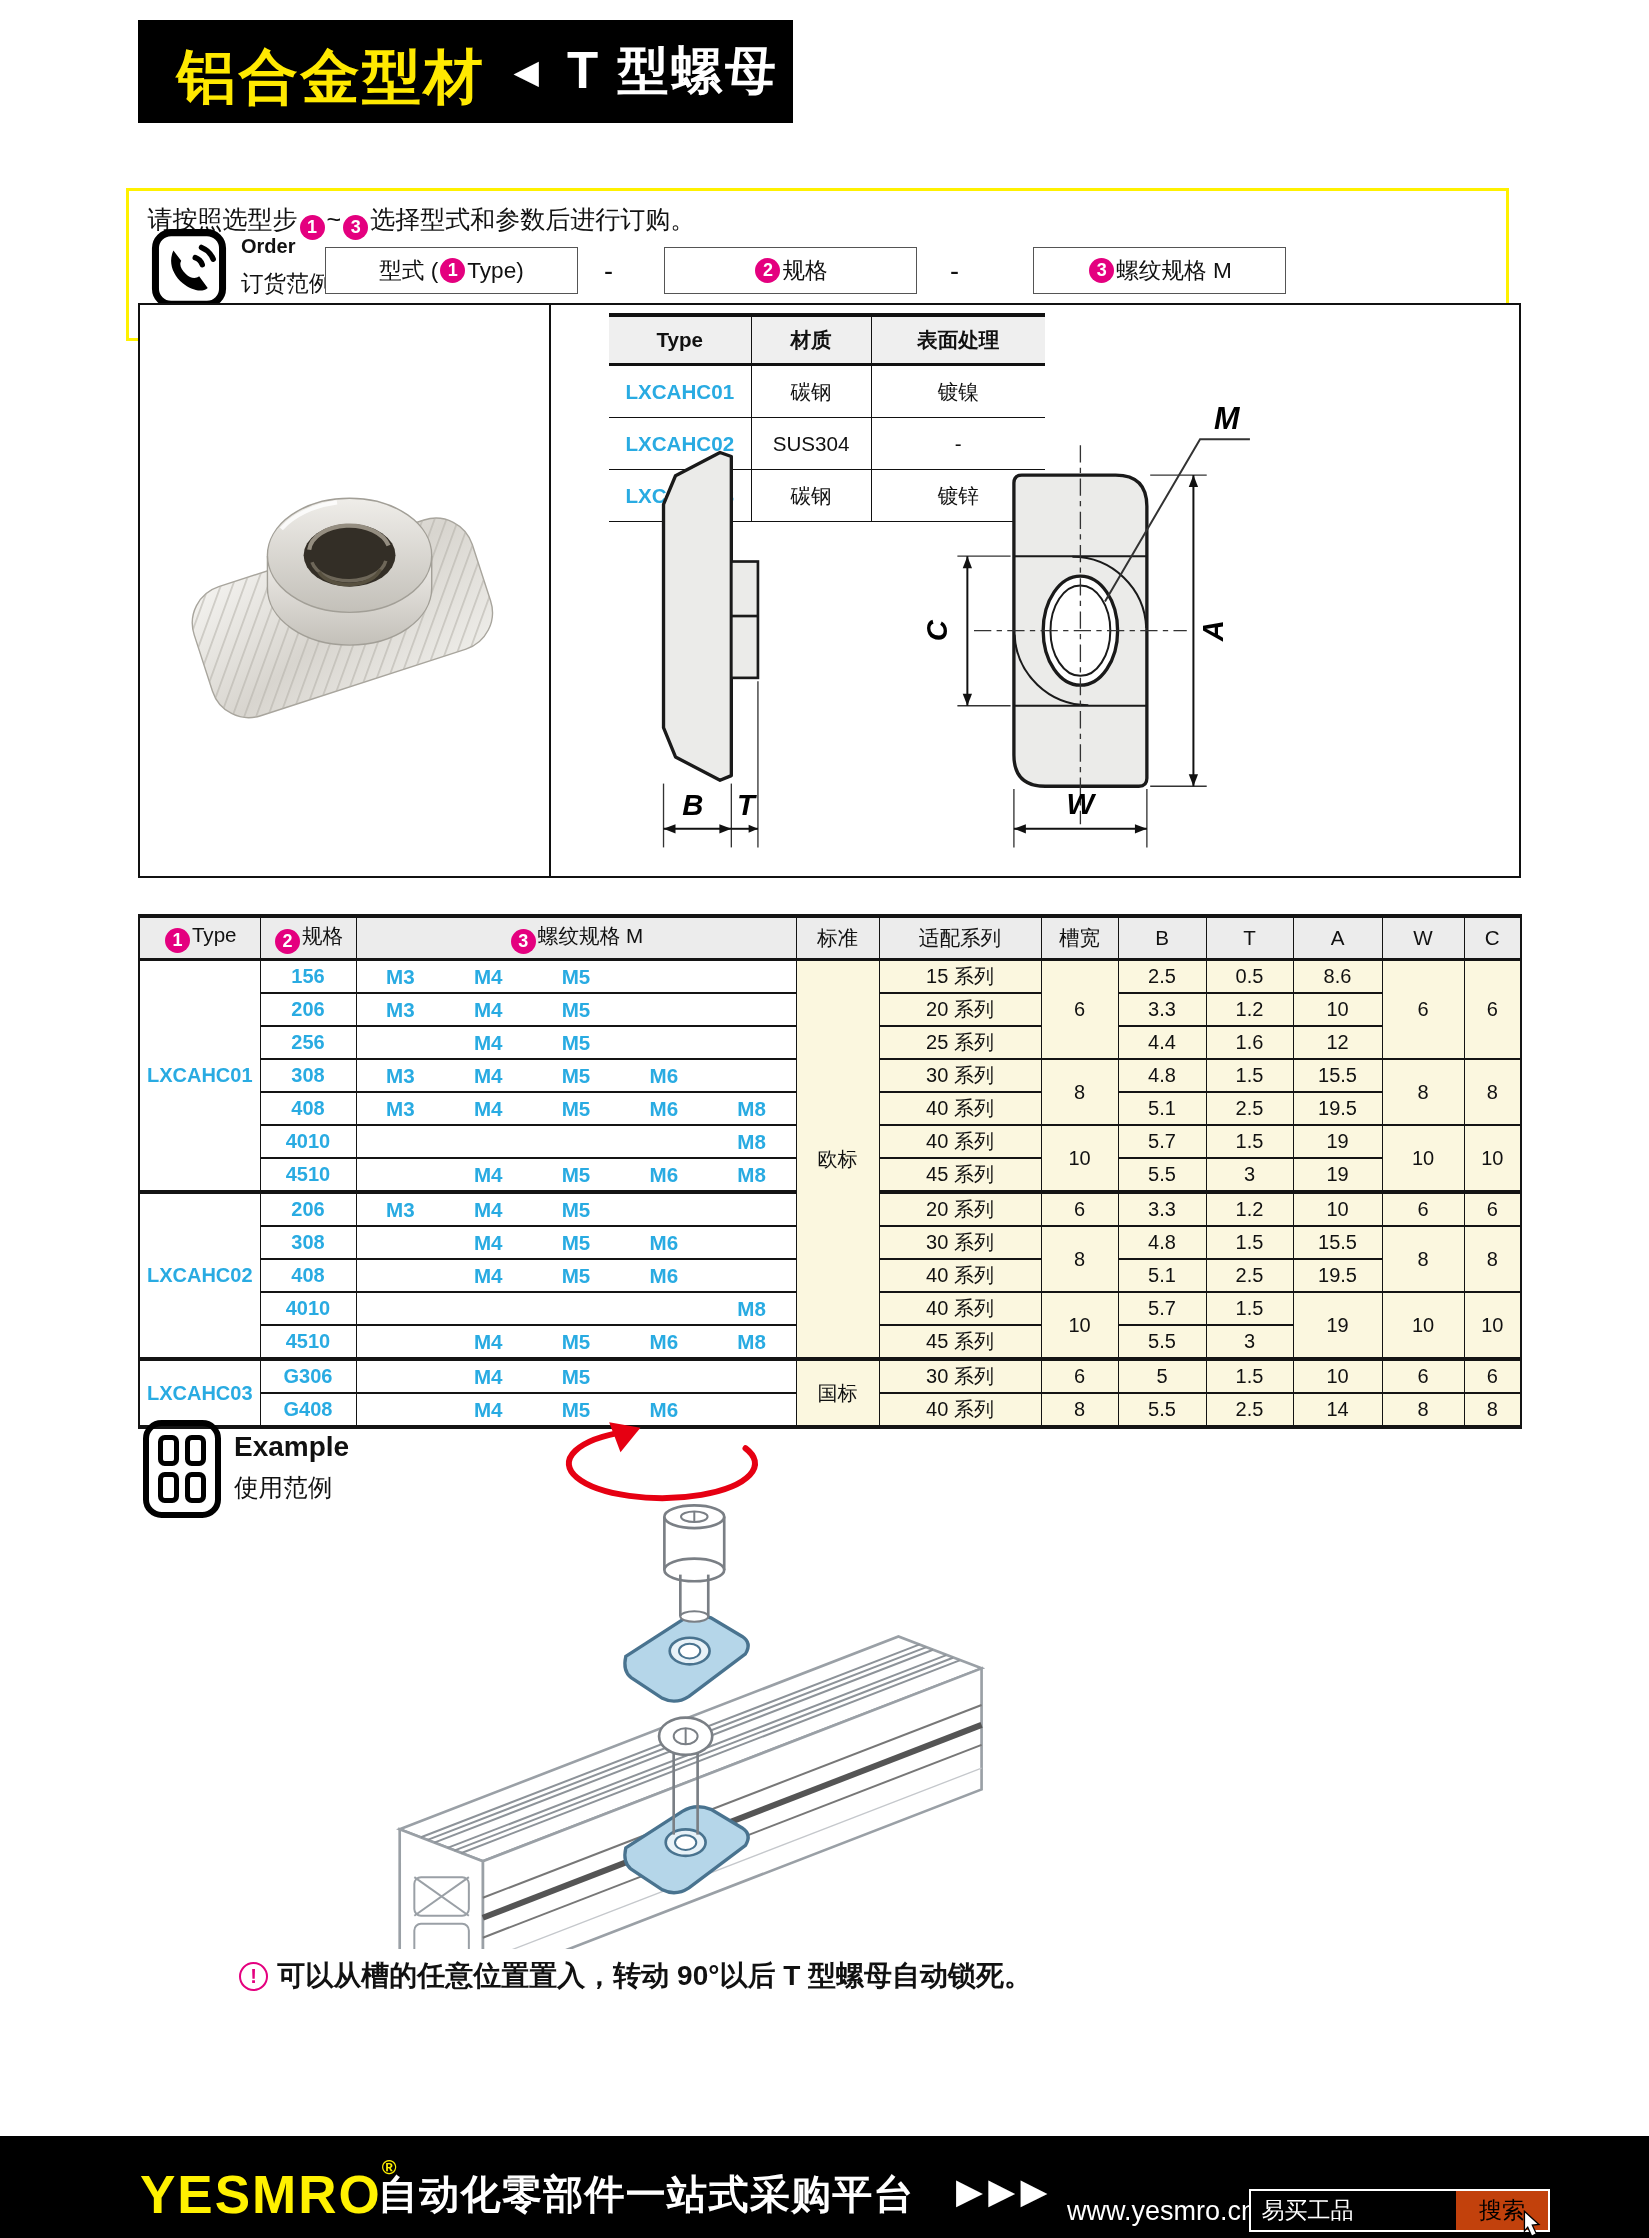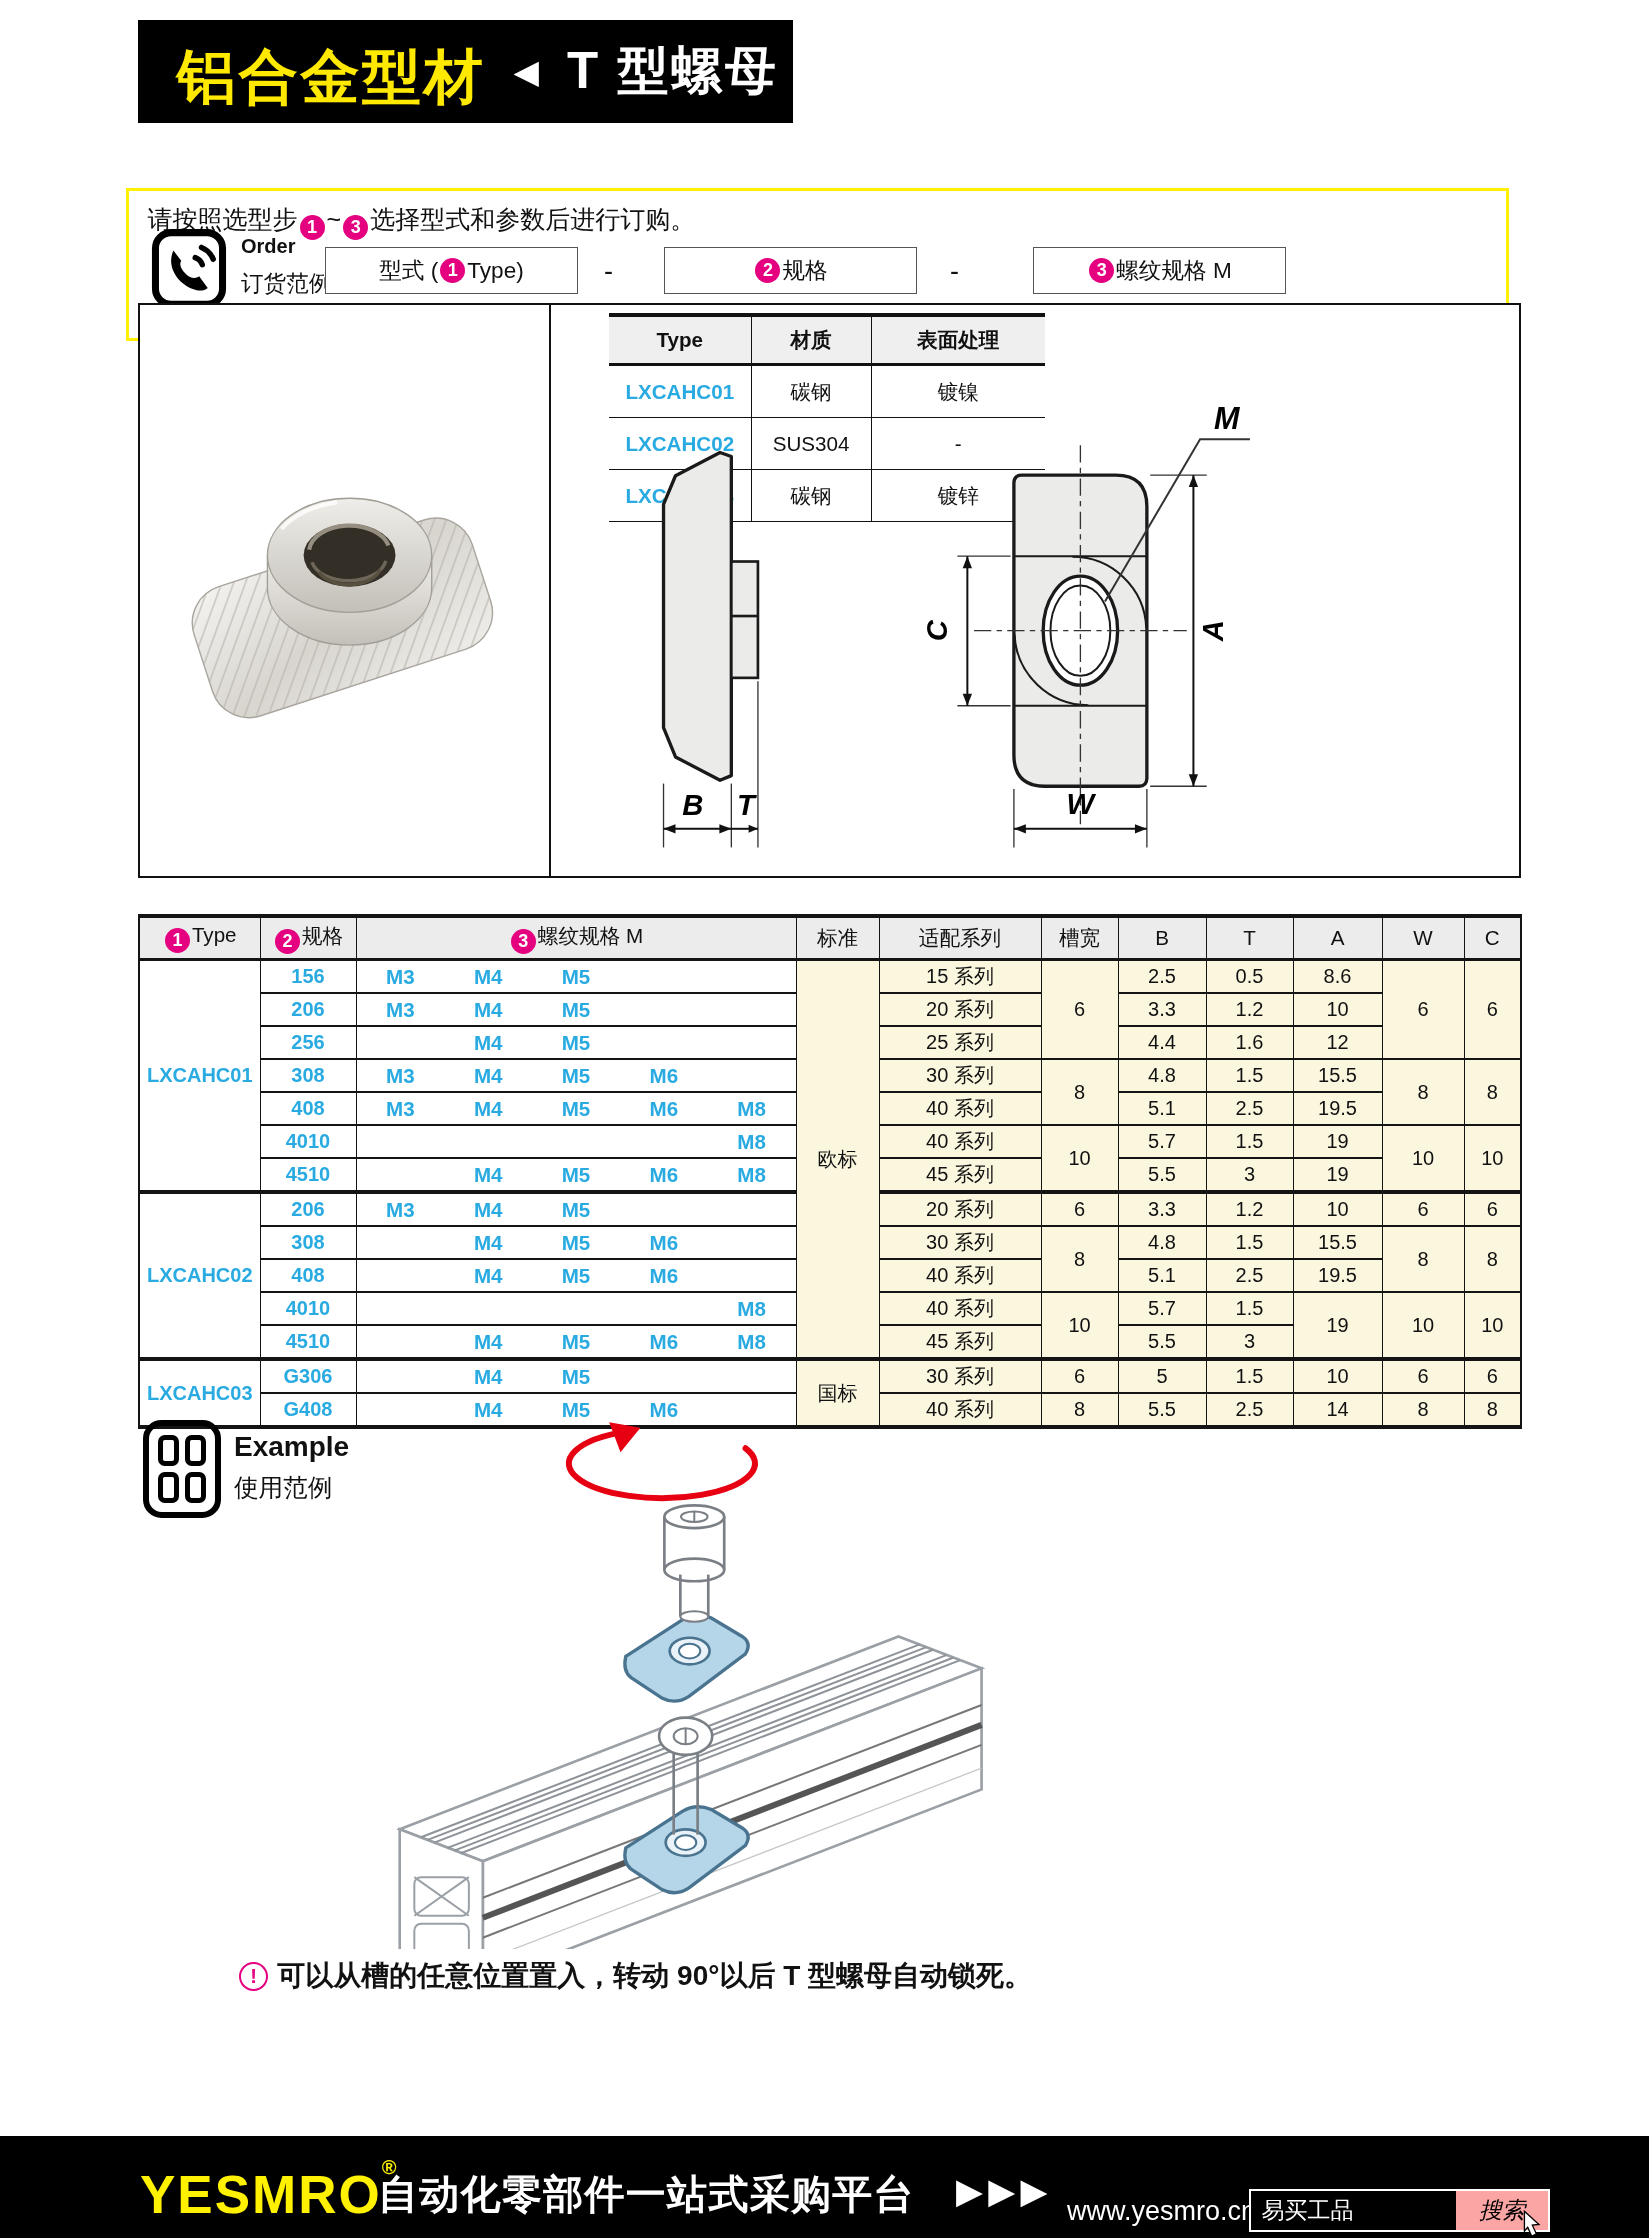--- a/index.html
+++ b/index.html
@@ -74,21 +74,21 @@
   .f-brand{left:140px;top:20px;color:#fff100;font-size:53px;font-weight:800;letter-spacing:2px;}
   .f-brand sup{font-size:20px;vertical-align:39px;}
   .f-tagline{left:378px;top:31px;color:#fff;font-size:40px;font-weight:bold;letter-spacing:1.3px;}
   .f-arrows{left:956px;top:35px;color:#fff;font-size:35px;letter-spacing:5.3px;}
   .f-phone{left:1067px;top:10.6px;color:#fff;}
   .f-phone-label{font-size:27px;font-weight:bold;}
   .f-phone-num{font-size:32px;font-weight:bold;letter-spacing:0.7px;}
   .f-site{left:1067px;top:60px;color:#fff;font-size:27px;}
   .f-search{left:1249px;top:53px;width:301px;height:43px;border:2.7px solid #fff;display:flex;box-sizing:border-box;}
   .f-search-input{flex:1;background:#000;color:#fff;font-size:23px;display:flex;align-items:center;padding-left:10.6px;text-align:right;}
-  .f-search-btn{width:92px;background:#fca5a5;color:#000;font-size:23px;display:flex;align-items:center;justify-content:center;font-style:italic;}
+  .f-search-btn{width:92px;background:#c2410c;color:#000;font-size:23px;display:flex;align-items:center;justify-content:center;}
   .f-cursor{position:absolute;right:5.3px;bottom:-9.3px;}
 </style>
 </head>
 <body>
 
 <div class="page">
 
   <div class="abs title-bar">
     <span class="title-cat">铝合金型材</span>
     <span class="title-arrow">◀</span>

